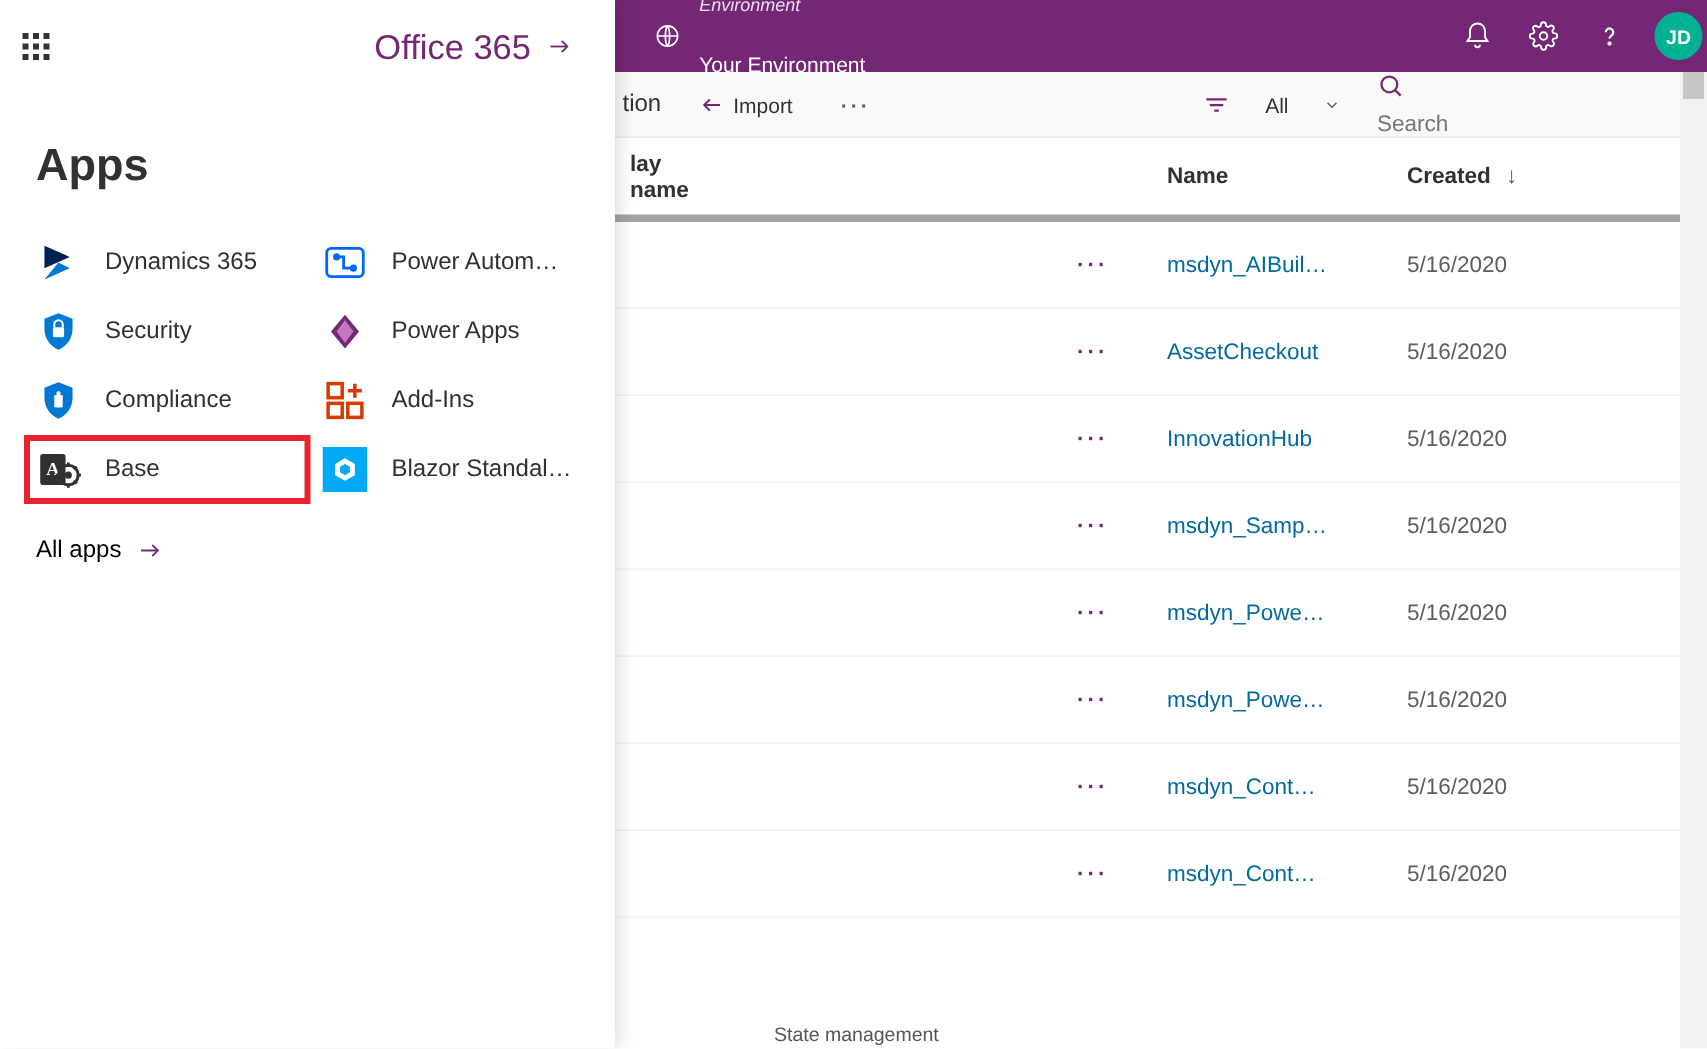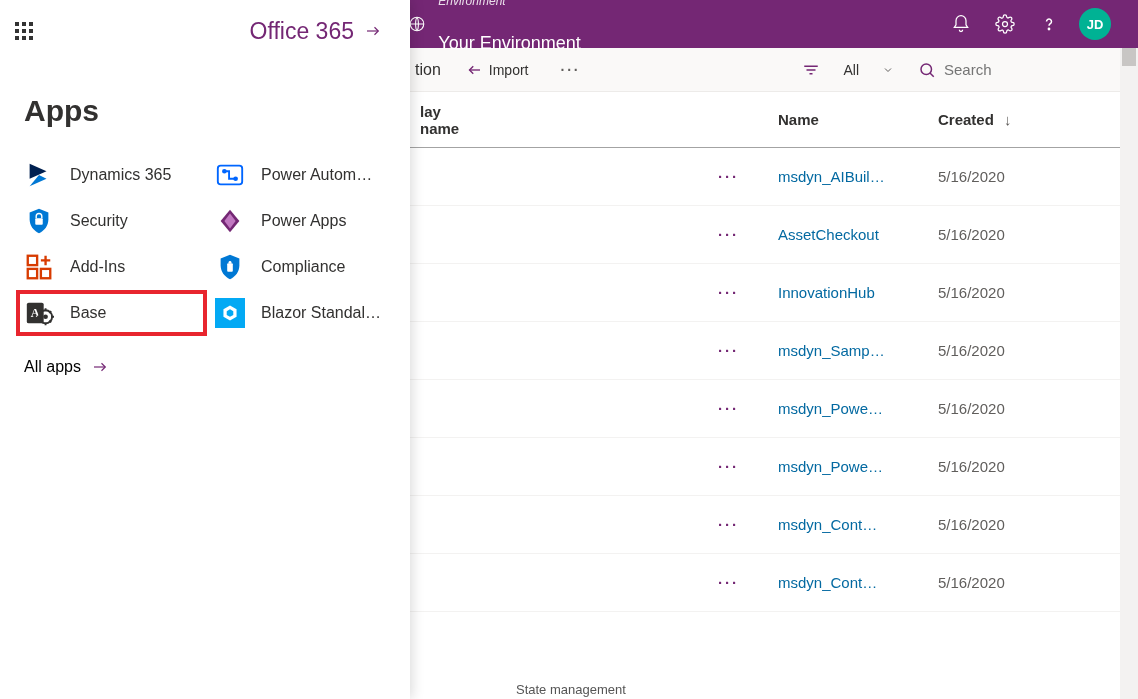--- a/index.html
+++ b/index.html
@@ -38,26 +38,26 @@
     .waffle-grid span { background: #333; width:4px; height:4px; }
     .topbar-center {
       flex: 1;
       display: flex;
       justify-content: center;
       align-items: center;
       gap: 12px;
     }
     .env-block { text-align: left; line-height: 1.2; }
     .env-label { font-size: 12px; opacity: .85; font-style: italic; }
-    .env-name { font-size: 18px; margin-top: 25px; }
+    .env-name { font-size: 14px; margin-top: 25px; }
     .topbar-icons {
       display: flex;
       align-items: center;
       gap: 4px;
-      padding-right: 27px;
+      padding-right: 3px;
     }
     .topbar-icon {
       width: 40px; height: 40px;
       display:flex; align-items:center; justify-content:center;
       cursor:pointer;
       color:#fff;
     }
     .avatar {
       width: 32px; height: 32px;
       border-radius: 50%;
@@ -83,21 +83,21 @@
     .cmd-item { display:flex; align-items:center; gap:6px; cursor:pointer; }
     .cmd-more { color:#605e5c; letter-spacing: 2px; padding: 0 8px; cursor:pointer; font-weight:bold; }
     .cmd-right {
       margin-left: auto;
       display:flex;
       align-items:center;
       gap: 24px;
       padding-right: 40px;
     }
     .filter-all { display:flex; align-items:center; gap:23px; color:#323130; cursor:pointer; }
-    .search-box { display:flex; align-items:flex-start; gap:8px; color:#605e5c; width: 180px; }
+    .search-box { display:flex; align-items:flex-start; gap:8px; color:#605e5c; width: 180px; flex-direction: column; }
     .search-box input {
       border:none; background:transparent; font-size:15px; color:#323130; outline:none; width:140px;
     }
 
     
     .main {
       position: absolute;
       top: 92px;
       left: 0;
       right: 0;
@@ -109,21 +109,21 @@
       width: 100%;
     }
     .thead, .trow {
       display:grid;
       grid-template-columns: 420px 1fr 60px 160px 180px;
       align-items:center;
       padding: 0 20px 0 0;
     }
     .thead {
       height: 56px;
-      border-bottom: 1px solid #a3a3a3;
+      border-bottom: 5px solid #a3a3a3;
       color:#323130;
       font-size: 15px;
     }
     .th-display { padding-left: 420px; font-weight:600;}
     .th { font-weight:600; }
     .sort-arrow { margin-left:6px; color:#605e5c; }
     .trow {
       height: 58px;
       border-bottom: 1px solid #f3f2f1;
       font-size: 15px;
@@ -435,38 +435,38 @@
     <span class="icon">
           <svg width="30" height="30" viewBox="0 0 32 32">
             <path fill="#742774" d="M16 4l10 12-10 12L6 16z"></path>
             <path fill="#c178c1" d="M16 8l6 8-6 8-6-8z"></path>
           </svg>
         </span>
     <span class="label">Power Apps</span>
       </div>
       <div class="app-tile">
     <span class="icon">
+          <svg width="30" height="30" viewBox="0 0 32 32">
+            <path fill="#0078d4" d="M16 3l10 4v7c0 7-4 12-10 15C10 26 6 21 6 14V7z"></path>
+            <rect x="13" y="12" width="6" height="9" fill="#fff" rx="1"></rect>
+            <circle cx="16" cy="11" r="1.5" fill="#fff"></circle>
+          </svg>
+        </span>
+    <span class="label">Compliance</span>
+      </div>
+      <div class="app-tile">
+    <span class="icon">
           <svg width="30" height="30" viewBox="0 0 32 32" fill="none" stroke="#d83b01" stroke-width="2.5">
             <rect x="4" y="4" width="10" height="10"></rect>
             <rect x="4" y="18" width="10" height="10"></rect>
             <rect x="18" y="18" width="10" height="10"></rect>
             <path d="M23 4v10M18 9h10"></path>
           </svg>
         </span>
     <span class="label">Add-Ins</span>
-      </div>
-      <div class="app-tile">
-    <span class="icon">
-          <svg width="30" height="30" viewBox="0 0 32 32">
-            <path fill="#0078d4" d="M16 3l10 4v7c0 7-4 12-10 15C10 26 6 21 6 14V7z"></path>
-            <rect x="13" y="12" width="6" height="9" fill="#fff" rx="1"></rect>
-            <circle cx="16" cy="11" r="1.5" fill="#fff"></circle>
-          </svg>
-        </span>
-    <span class="label">Compliance</span>
       </div>
       <div class="app-tile highlighted">
     <span class="icon">
           <svg width="30" height="30" viewBox="0 0 32 32">
             <rect x="3" y="5" width="18" height="22" fill="#323130" rx="2"></rect>
             <text x="12" y="20" fill="#fff" font-size="13" font-weight="bold" text-anchor="middle" font-family="Segoe UI">A</text>
             <circle cx="23" cy="20" r="7" fill="none" stroke="#323130" stroke-width="2"></circle>
             <circle cx="23" cy="20" r="2.5" fill="#323130"></circle>
             <path d="M23 11v3M23 26v3M14 20h3M29 20h3M17 14l2 2M27 24l2 2M29 14l-2 2M17 26l2-2" stroke="#323130" stroke-width="2"></path>
           </svg>

